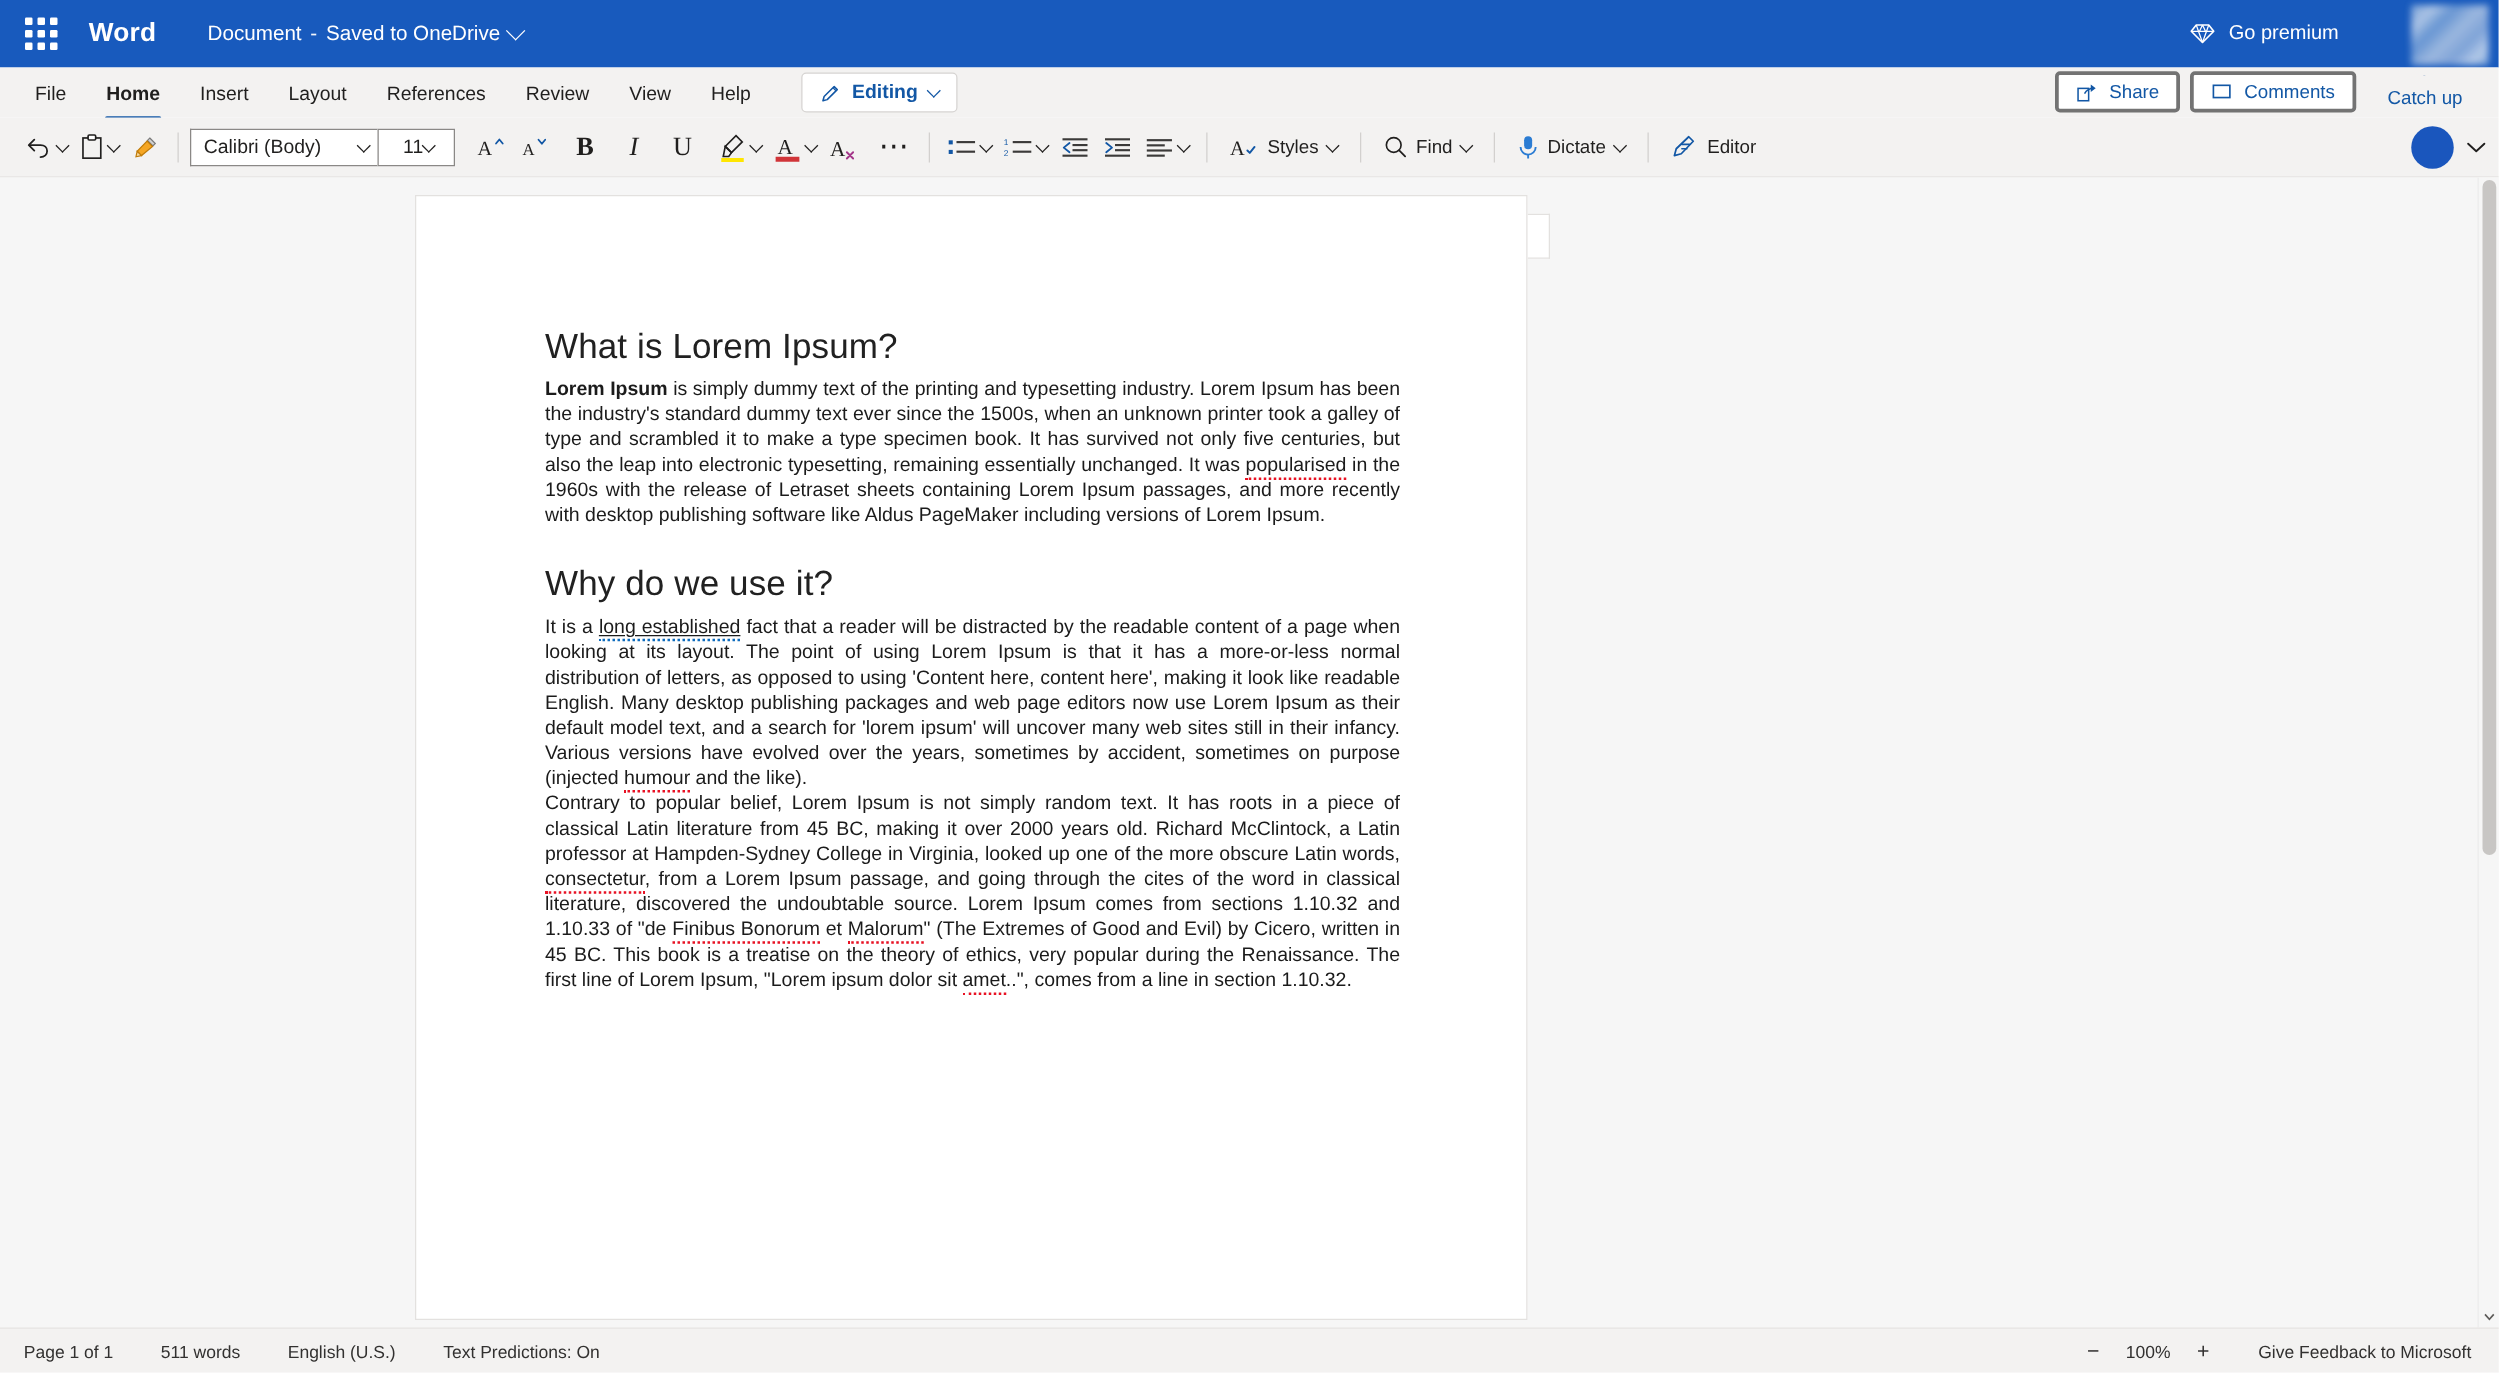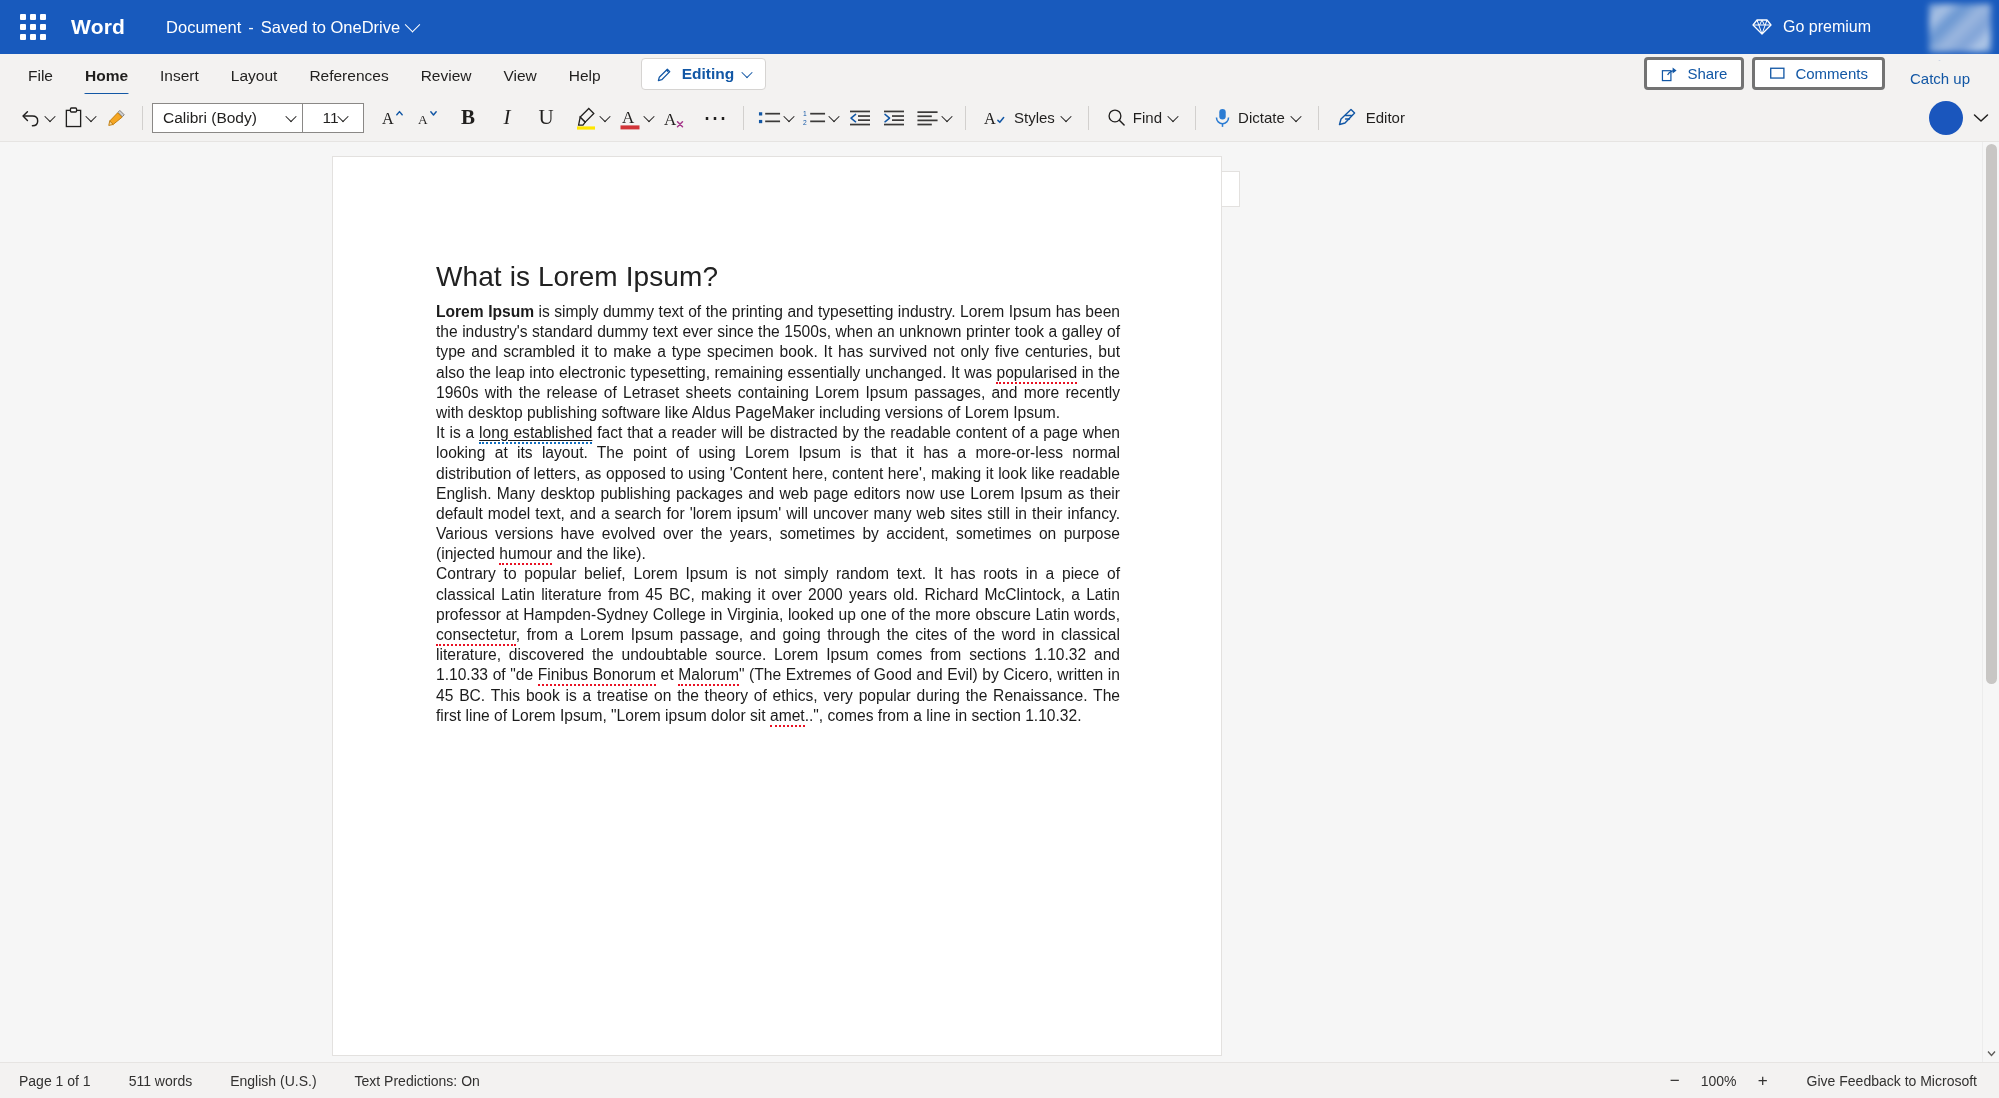--- a/index.html
+++ b/index.html
@@ -507,20 +507,21 @@
   <div id="margin-stub"></div>
 
   <div id="page">
     <div id="doc-body">
 
       <h1 class="docH">What is Lorem Ipsum?</h1>
       <p class="docP">
         <span class="bold">Lorem Ipsum</span><span> is simply dummy text of the printing and typesetting industry. Lorem Ipsum has been the industry's standard dummy text ever since the 1500s, when an unknown printer took a galley of type and scrambled it to make a type specimen book. It has survived not only five centuries, but also the leap into electronic typesetting, remaining essentially unchanged. It was </span><span class="sp-red">popularised</span><span> in the 1960s with the release of Letraset sheets containing Lorem Ipsum passages, and more recently with desktop publishing software like Aldus PageMaker including versions of Lorem Ipsum.</span>
       </p>
 
+      <h1 class="docH gap">Why do we use it?</h1>
       <p class="docP">
         <span>It is a </span><span class="uline sp-blue">long established</span><span> fact that a reader will be distracted by the readable content of a page when looking at its layout. The point of using Lorem Ipsum is that it has a more-or-less normal distribution of letters, as opposed to using 'Content here, content here', making it look like readable English. Many desktop publishing packages and web page editors now use Lorem Ipsum as their default model text, and a search for 'lorem ipsum' will uncover many web sites still in their infancy. Various versions have evolved over the years, sometimes by accident, sometimes on purpose (injected </span><span class="sp-red">humour</span><span> and the like).</span>
       </p>
 
       <p class="docP">
         <span>Contrary to popular belief, Lorem Ipsum is not simply random text. It has roots in a piece of classical Latin literature from 45 BC, making it over 2000 years old. Richard McClintock, a Latin professor at Hampden-Sydney College in Virginia, looked up one of the more obscure Latin words, </span><span class="sp-red">consectetur</span><span>, from a Lorem Ipsum passage, and going through the cites of the word in classical literature, discovered the undoubtable source. Lorem Ipsum comes from sections 1.10.32 and 1.10.33 of "de </span><span class="sp-red">Finibus Bonorum</span><span> et </span><span class="sp-red">Malorum</span><span>" (The Extremes of Good and Evil) by Cicero, written in 45 BC. This book is a treatise on the theory of ethics, very popular during the Renaissance. The first line of Lorem Ipsum, "Lorem ipsum dolor sit </span><span class="sp-red">amet</span><span>..", comes from a line in section 1.10.32.</span>
       </p>
 
     </div>
   </div>

